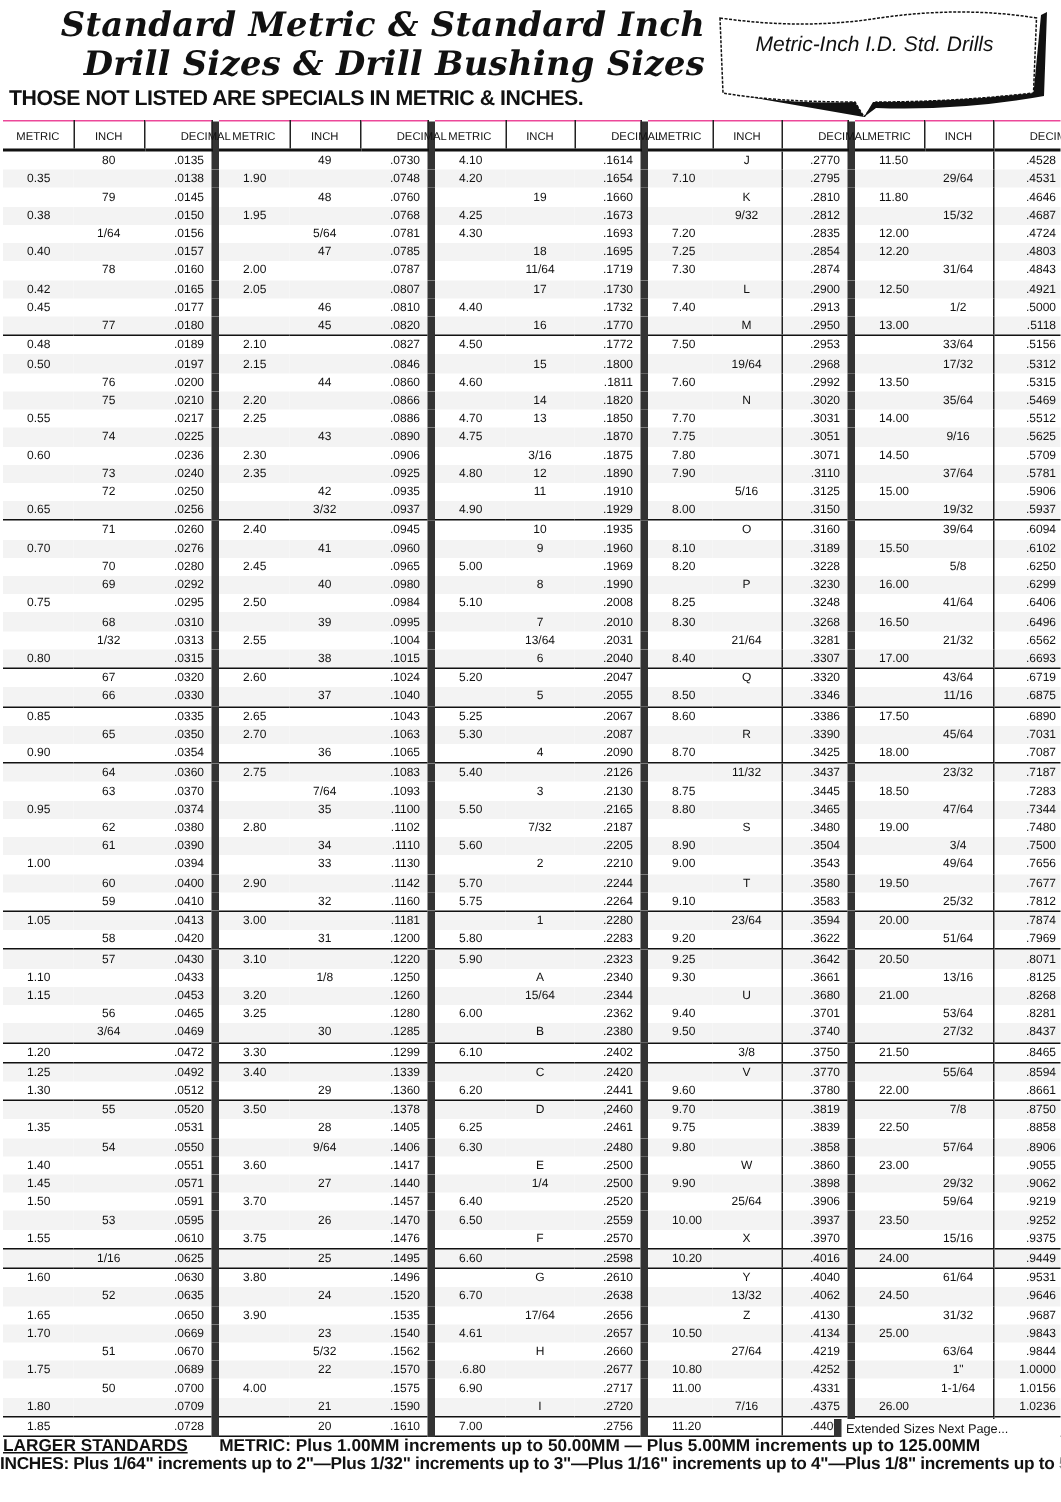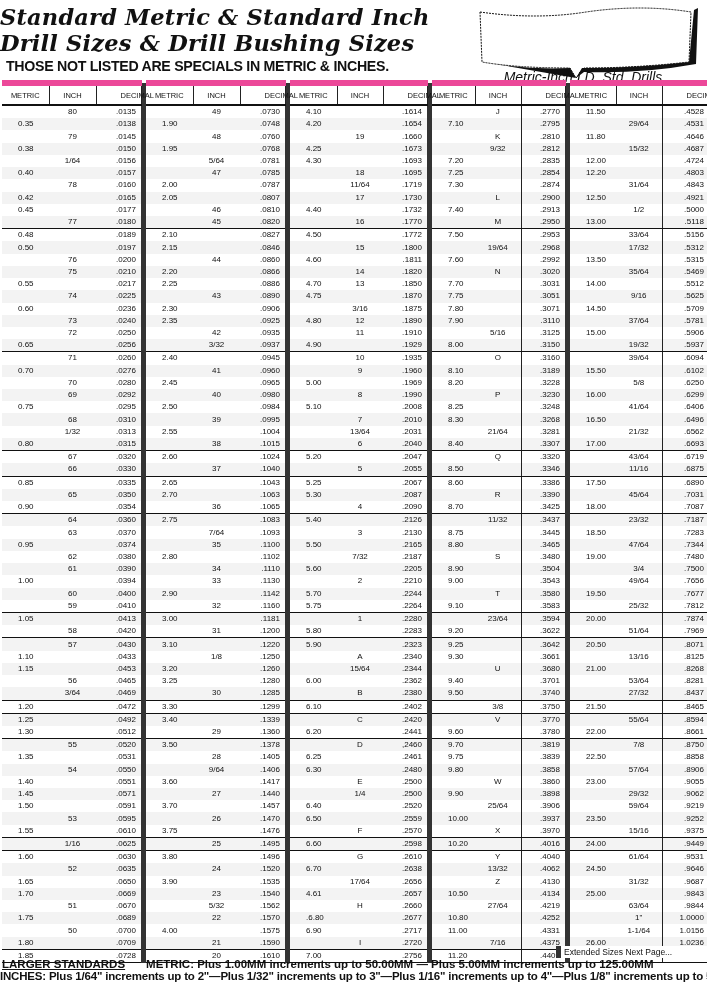--- a/index.html
+++ b/index.html
@@ -1,28 +1,28 @@
 <!DOCTYPE html>
 <html><head>
 <meta charset="utf-8">
 <style>
   html, body { margin:0; padding:0; background:#fff; }
   body { width:707px; height:1001px; position:relative; overflow:hidden; font-family:"Liberation Sans", sans-serif; color:#111; }
-  .title1, .title2 { position:absolute; left:0; width:470px; text-align:left; font-family:"DejaVu Serif", serif; font-weight:bold; font-style:italic; font-size:22.5px; letter-spacing:0.2px; }
+  .title1, .title2 { position:absolute; left:0; width:470px; text-align:right; font-family:"DejaVu Serif", serif; font-weight:bold; font-style:italic; font-size:22.5px; letter-spacing:0.2px; }
   .title1 { top:4px; }
   .title2 { top:30px; }
   .subtitle { position:absolute; left:6px; top:58px; width:460px; font-family:"Liberation Sans", sans-serif; font-weight:bold; font-size:14.2px; letter-spacing:-0.3px; white-space:nowrap; }
   .banner { position:absolute; left:476px; top:6px; width:222px; height:62px; }
   .banner svg { position:absolute; left:0; top:0; }
-  .banner .bt { position:absolute; left:0; width:214px; text-align:center; font-style:italic; font-size:14px; color:#111; font-family:"Liberation Sans", sans-serif;margin-top:48px; }
+  .banner .bt { position:absolute; left:0; width:214px; text-align:center; font-style:italic; font-size:14px; color:#111; font-family:"Liberation Sans", sans-serif; }
   .banner .b1 { top:15px; }
   .banner .b2 { top:33px; }
 
   table.chart { position:absolute; left:2px; top:80px; width:703px; border-collapse:collapse; table-layout:fixed; font-size:8px; }
-  table.chart th { font-weight:normal; font-size:7.5px; height:18px; border-right:1px solid #222; border-bottom:2px solid #111; border-top:6px solid #ec4899; text-align:center; padding:0; }
+  table.chart th { font-weight:normal; font-size:7.5px; height:18px; border-right:1px solid #222; border-bottom:2px solid #111; border-top:1px solid #ec4899; text-align:center; padding:0; }
   table.chart th.dec { text-align:right; padding-right:3px;padding-left:24px; }
   table.chart td { height:12.22px; padding:0; line-height:12px; text-align:center; white-space:nowrap; }
   table.chart td.dec { text-align:right; padding-right:5px; }
   table.chart td.m { text-align:left; padding-left:16px; }
   table.chart td.sep, table.chart th.sep { width:5px; background:#333; border:none; padding:0; }
   .grpline td { border-bottom:1px solid #111; }
   .shade { background:#f3f3f3; }
   .vb { border-left:1px solid #222; }
 
   .footer { position:absolute; left:0; top:958px; width:707px; font-size:11.5px; font-weight:bold; line-height:12px; }

